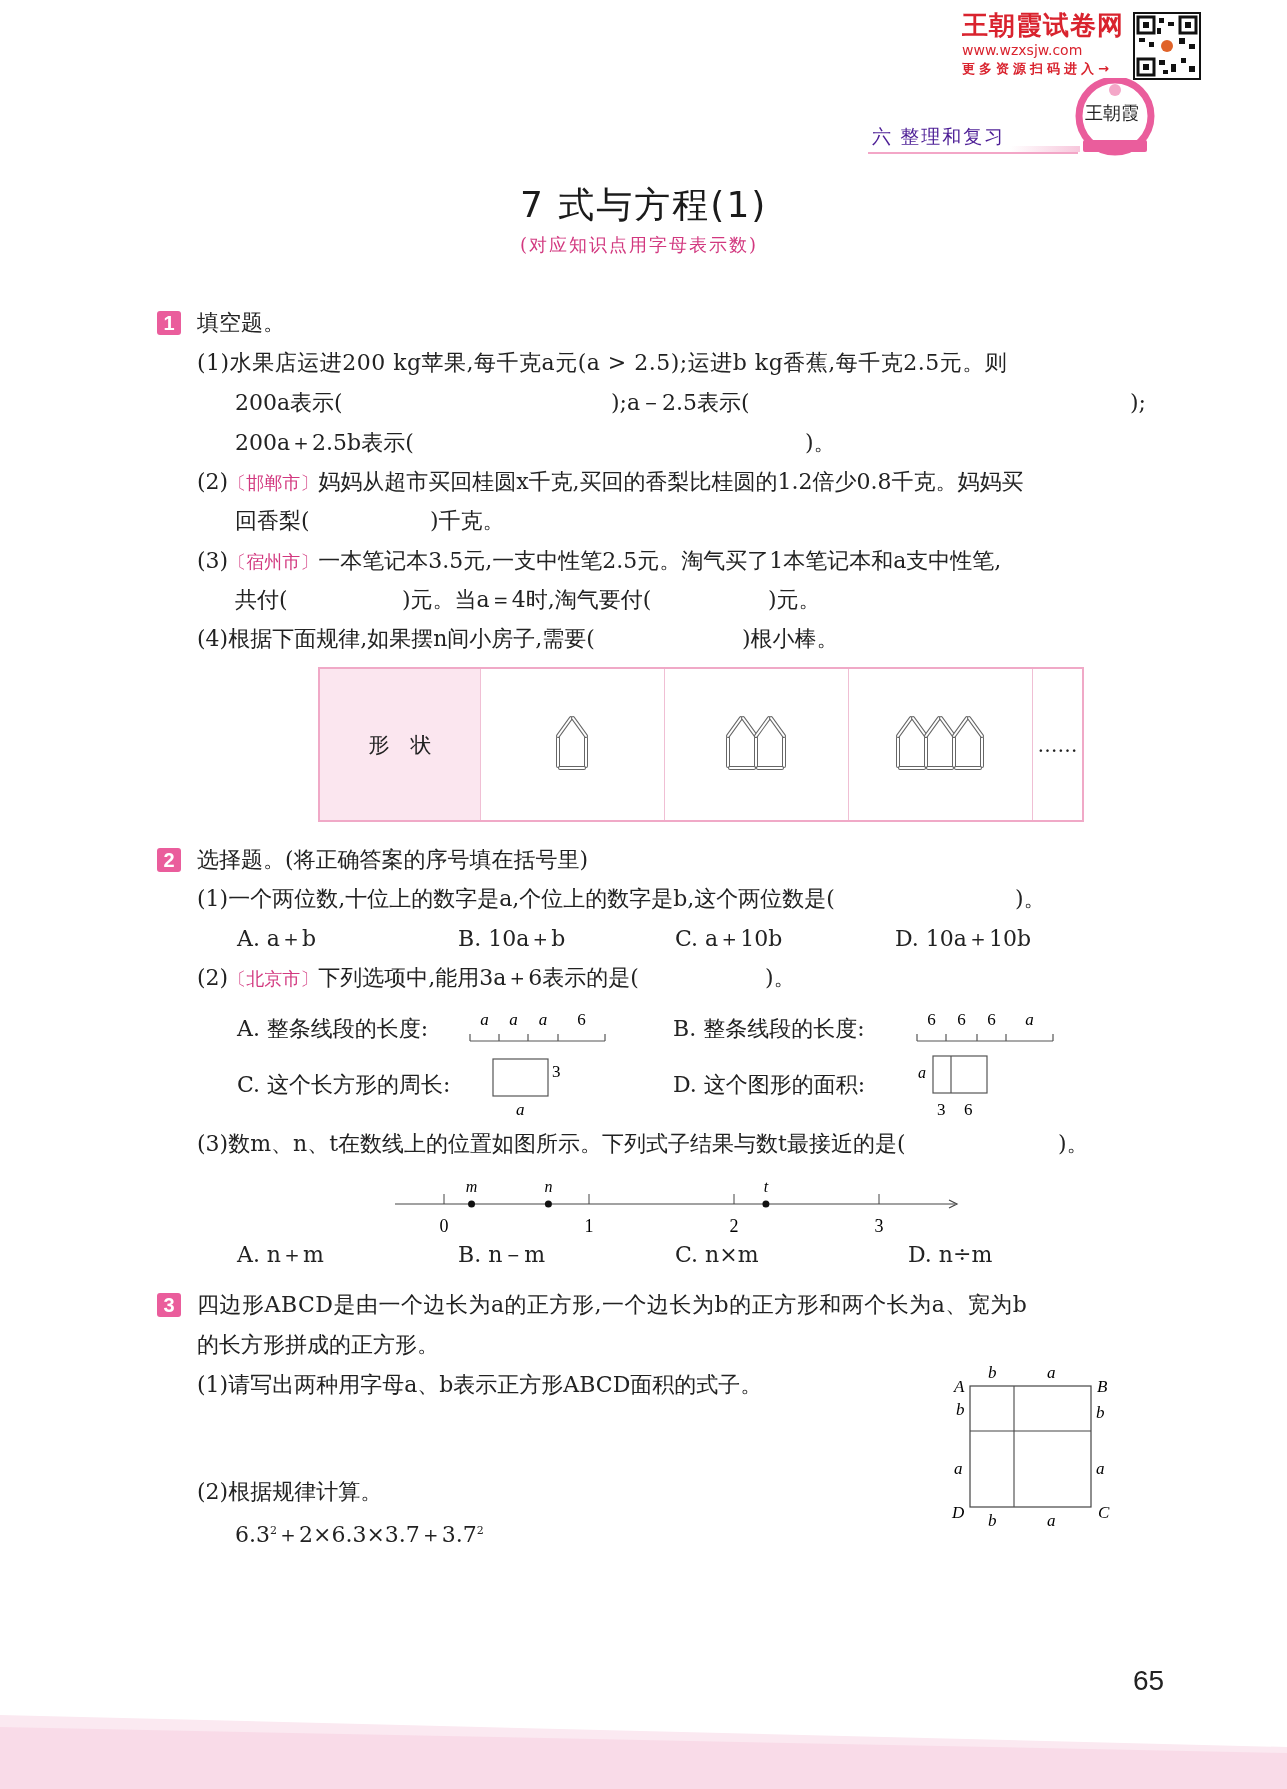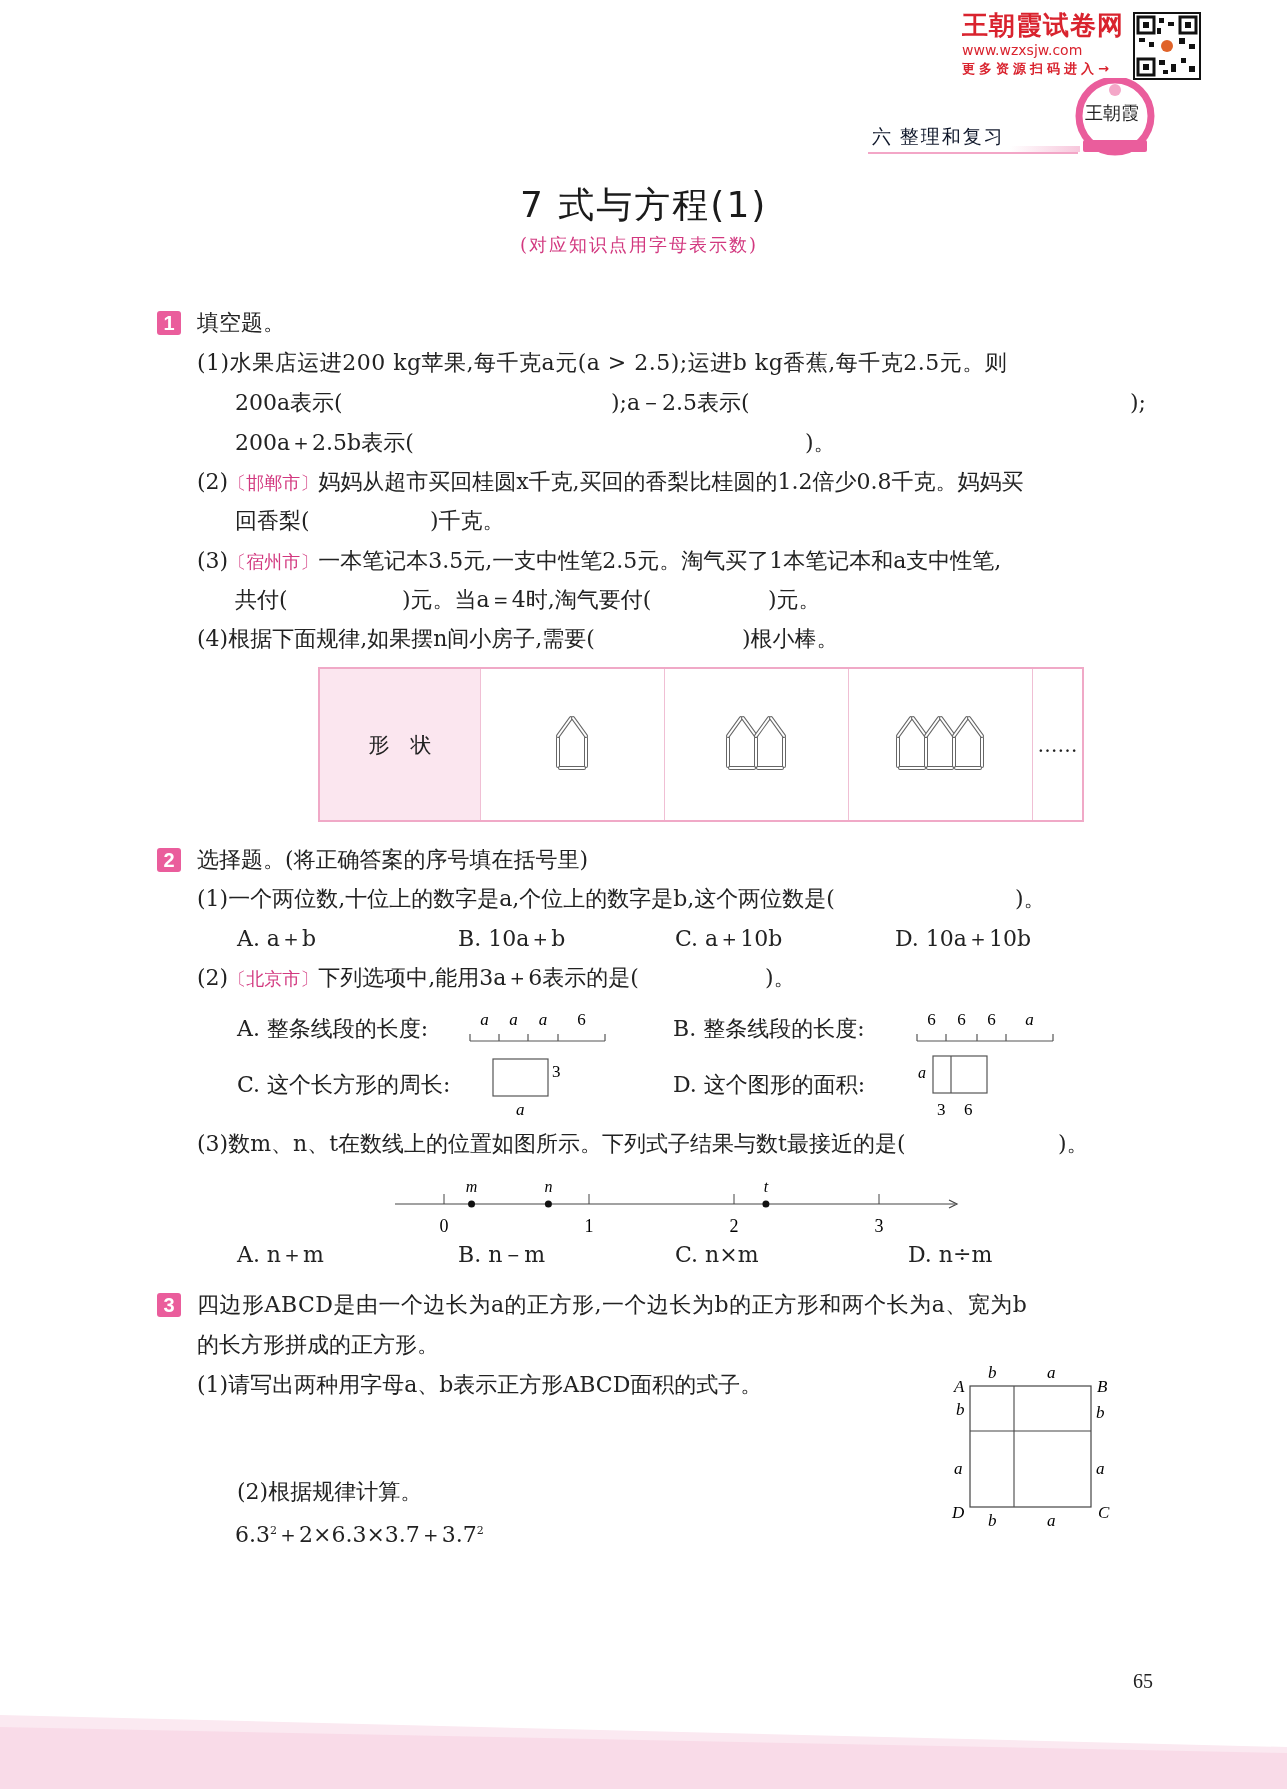--- a/index.html
+++ b/index.html
@@ -8,30 +8,30 @@
   .abs { position:absolute; }
   .t { position:absolute; white-space:nowrap; font-size:22px; line-height:30px; }
   .src { color:#d2387f; font-size:18px; font-family:Liberation Sans, sans-serif; }
   .badge { position:absolute; width:24px; height:24px; background:#ea5d9c; color:#fff; border-radius:3px;
            font-family:"Liberation Sans", sans-serif; font-weight:bold; font-size:20px; line-height:24px; text-align:center; }
   
   .brand { font-family:"DejaVu Sans", sans-serif; font-weight:bold; color:#d9232e; font-size:26px; letter-spacing:1px; }
   .brand-url { font-family:"DejaVu Sans", sans-serif; color:#d9232e; font-size:14px; }
   .brand-sub { font-family:"DejaVu Sans", sans-serif; font-weight:bold; color:#d9232e; font-size:13px; letter-spacing:4px; }
   .qr { background:#fff; border:2px solid #111; }
-  .chapter { font-family:Liberation Serif, serif; color:#0f172a; font-size:19px; letter-spacing:2px; }
+  .chapter { font-family:Liberation Sans, sans-serif; color:#4c1d95; font-size:19px; letter-spacing:2px; }
   .title { font-family:"DejaVu Sans", sans-serif; font-size:36px; color:#1b1b1b; letter-spacing:2px; }
   .subtitle { color:#d2387f; font-size:18px; letter-spacing:2px; }
   
   table.rule { position:absolute; left:318px; top:667px; width:766px; height:155px; border-collapse:collapse;
                border:2px solid #f0a9c7; }
   table.rule td { border:1px solid #f0bfd4; text-align:center; font-size:20px; padding:0; }
   table.rule td.head { background:#fbe6ef; width:160px; font-size:21px; }
   table.rule tr { height:51px; }
-  .pagenum { font-family:Liberation Serif, serif; font-size:20px; color:#222; }
+  .pagenum { font-family:Liberation Sans, sans-serif; font-size:28px; color:#222; }
 </style>
 </head>
 <body>
 
 <div class="abs">
   <div class="t brand" style="left:962px;top:8px;line-height:34px;">王朝霞试卷网</div>
   <div class="t brand-url" style="left:962px;top:40px;line-height:20px;">www.wzxsjw.com</div>
   <div class="t brand-sub" style="left:962px;top:61px;line-height:16px;">更多资源扫码进入→</div>
   <div class="abs qr" style="left:1133px;top:12px;width:64px;height:64px;">
     <svg width="64" height="64" viewBox="0 0 64 64">
@@ -268,21 +268,21 @@
   <div class="t" style="left:675px;top:1240px;">C. n×m</div>
   <div class="t" style="left:908px;top:1240px;">D. n÷m</div>
 </div>
 
 <div>
   <div class="badge" style="left:157px;top:1293px;">3</div>
   <div class="t" style="left:197px;top:1290px;letter-spacing:0.5px;">四边形ABCD是由一个边长为a的正方形,一个边长为b的正方形和两个长为a、宽为b</div>
   <div class="t" style="left:197px;top:1330px;">的长方形拼成的正方形。</div>
   <div class="t" style="left:197px;top:1370px;">(1)请写出两种用字母a、b表示正方形ABCD面积的式子。</div>
   <div class="abs" style="left:235px;top:1405px;width:650px;height:75px;"></div>
-  <div class="t" style="left:197px;top:1477px;margin-left:40px;">(2)根据规律计算。</div>
+  <div class="t" style="left:197px;top:1477px;">(2)根据规律计算。</div>
   <div class="t" style="left:235px;top:1516px;">
     <span>6.3</span><sup style="font-size:11px;">2</sup><span>＋2×6.3×3.7＋3.7</span><sup style="font-size:11px;">2</sup>
   </div>
   <div class="abs" style="left:235px;top:1555px;width:650px;height:90px;"></div>
 
   <svg class="abs" style="left:940px;top:1360px;" width="180" height="175">
     <rect x="30" y="26" width="121" height="121" fill="none" stroke="#444" stroke-width="1.2"></rect>
     <line x1="74" y1="26" x2="74" y2="147" stroke="#555" stroke-width="1.2"></line>
     <line x1="30" y1="71" x2="151" y2="71" stroke="#444" stroke-width="1.2"></line>
     <g font-family="Liberation Serif, serif" font-style="italic" font-size="17">

